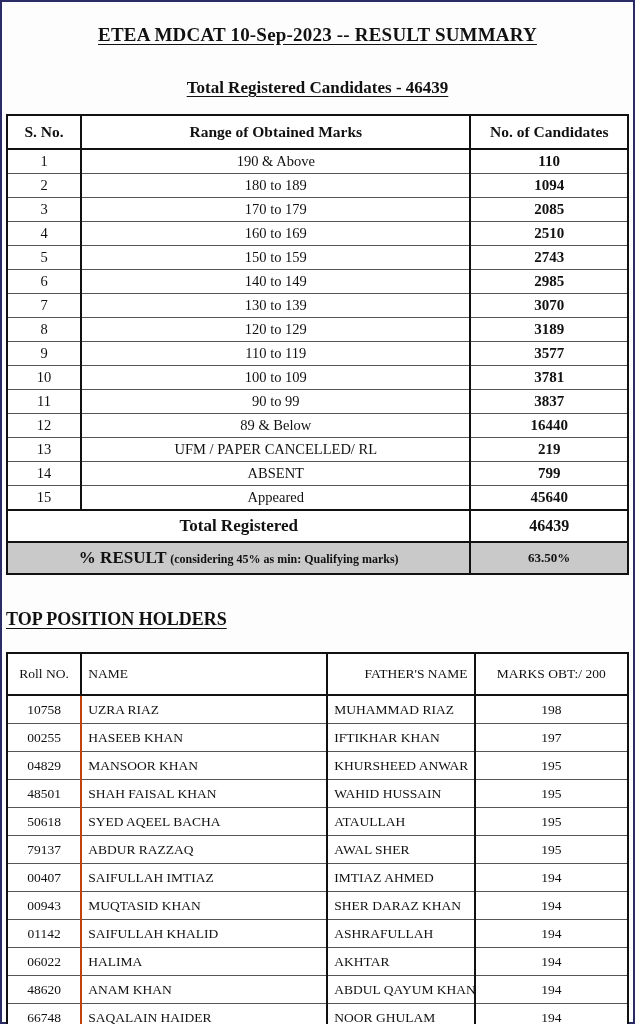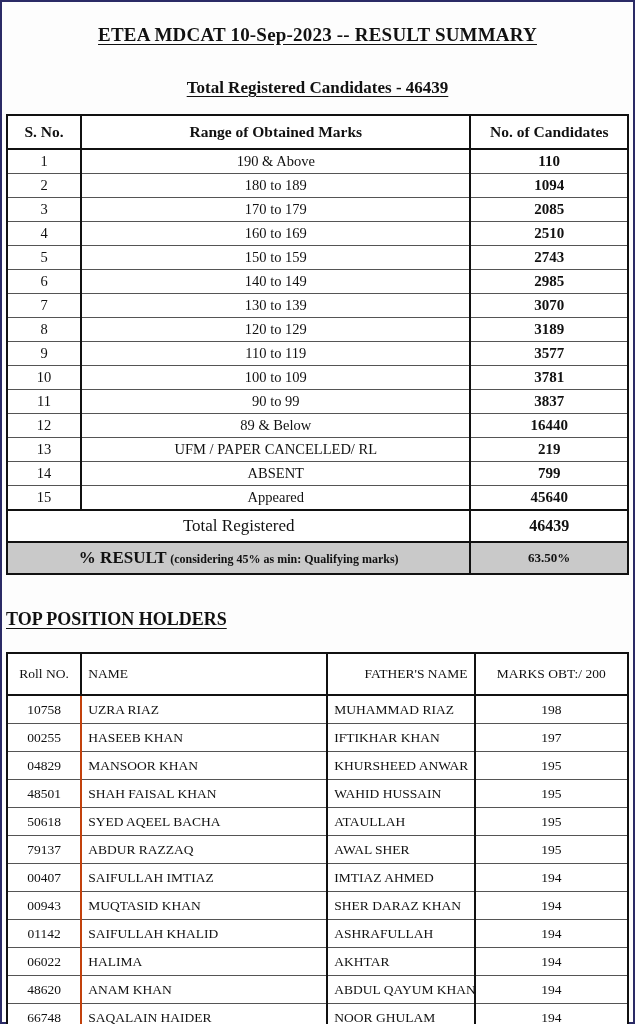--- a/index.html
+++ b/index.html
@@ -98,21 +98,21 @@
     text-align: center;
     font-weight: bold;
     font-size: 15px;
   }
   .row-total td {
     height: 30px;
     border-top: 2px solid #111;
   }
   .row-total .total-label {
     text-align: center;
-    font-weight: normal;
+    font-weight: bold;
     font-size: 17px;
     border-right: 2px solid #111;
   }
   .row-total .total-value {
     text-align: center;
     font-weight: bold;
     font-size: 16px;
   }
   .row-result td {
     height: 30px;

